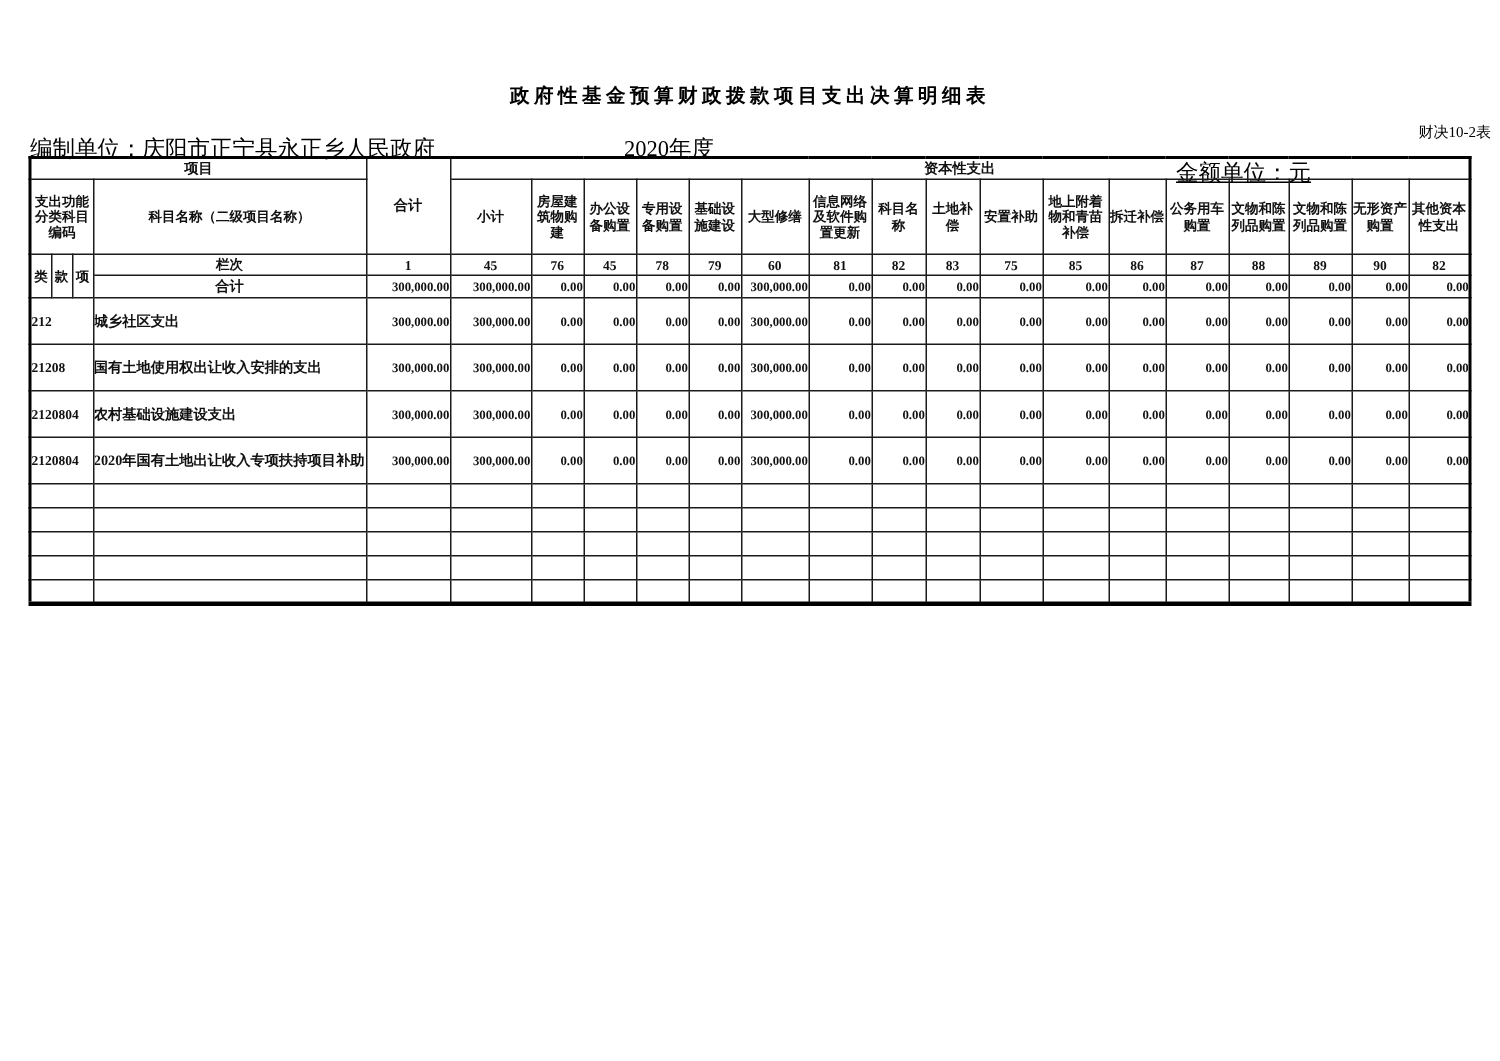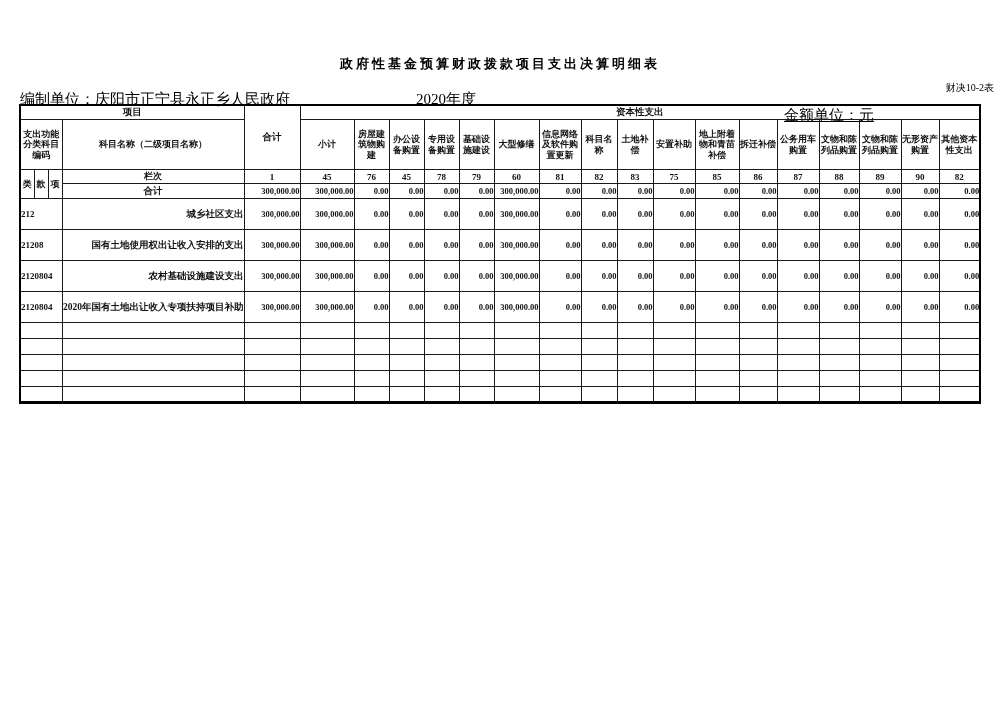--- a/index.html
+++ b/index.html
@@ -56,21 +56,21 @@
   }
   .h-band { font-size: 9.5px; text-align: center; }
   .h-total { font-size: 9.5px; text-align: center; }
   .num-label { font-size: 9px; text-align: center; }
   .num {
     font-size: 8.5px; text-align: right;
     padding-right: 2px; white-space: nowrap;
     font-family: "Liberation Serif", "DejaVu Serif", serif;
   }
   .code-cell { font-size: 9px; text-align: left; padding-left: 2px; white-space: nowrap; }
-  .name-cell { font-size: 9.5px; text-align: right; padding-left: 3px; white-space: nowrap; }
+  .name-cell { font-size: 9.5px; text-align: left; padding-left: 3px; white-space: nowrap; }
   .name-center { font-size: 9.5px; text-align: center; white-space: nowrap; }
 </style>
 </head>
 <body>
 
 <div class="page">
 
   <div class="doc-title">政府性基金预算财政拨款项目支出决算明细表</div>
 
   <div class="form-no">财决10-2表</div>

